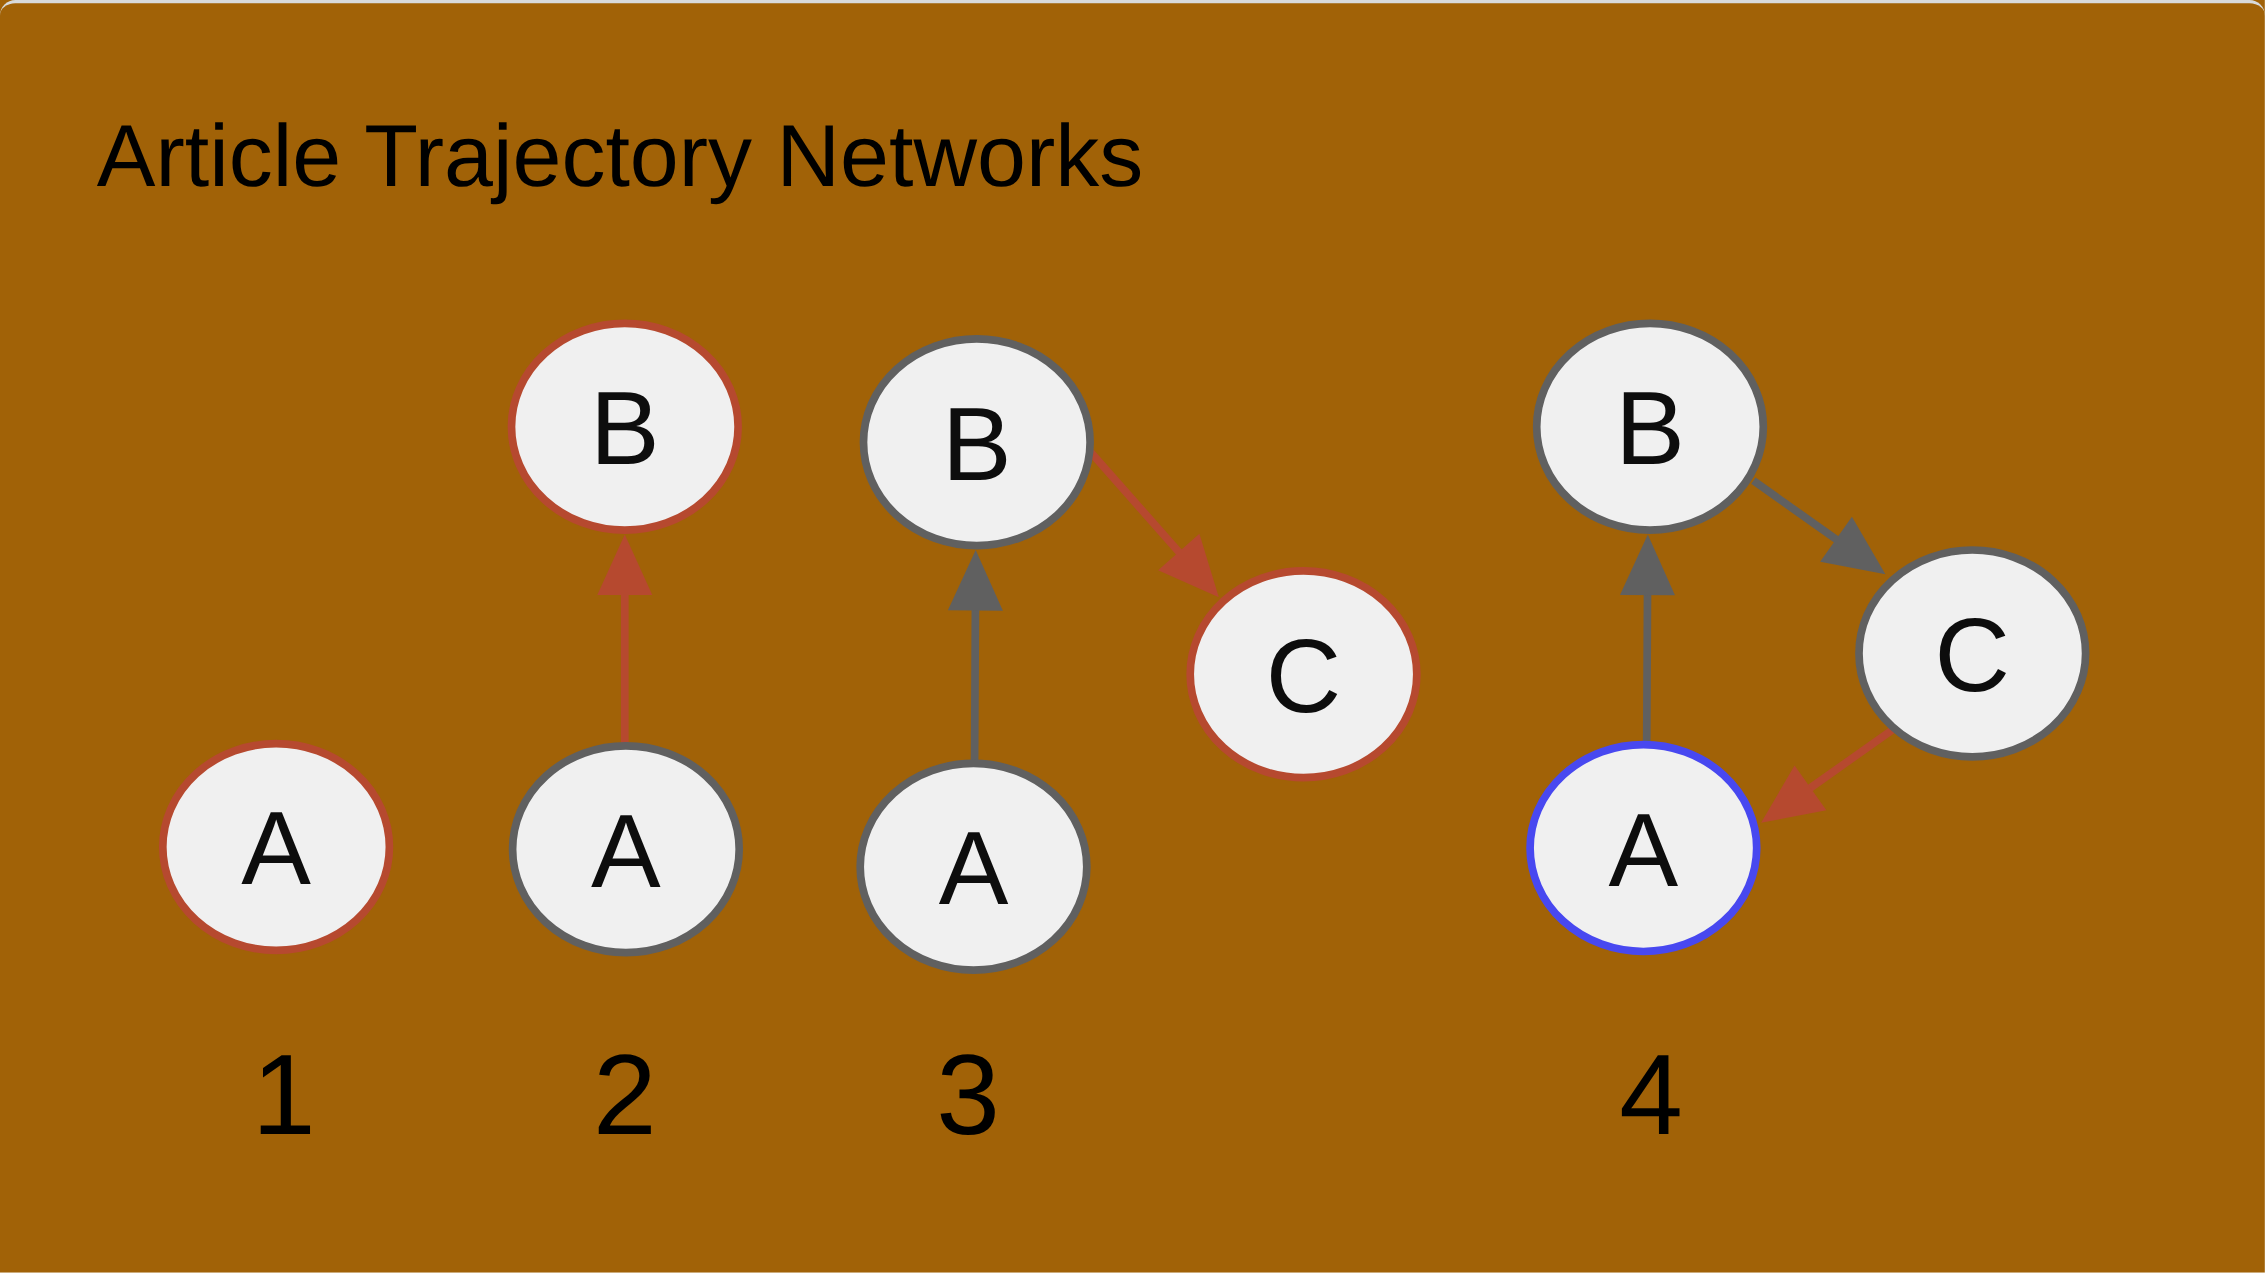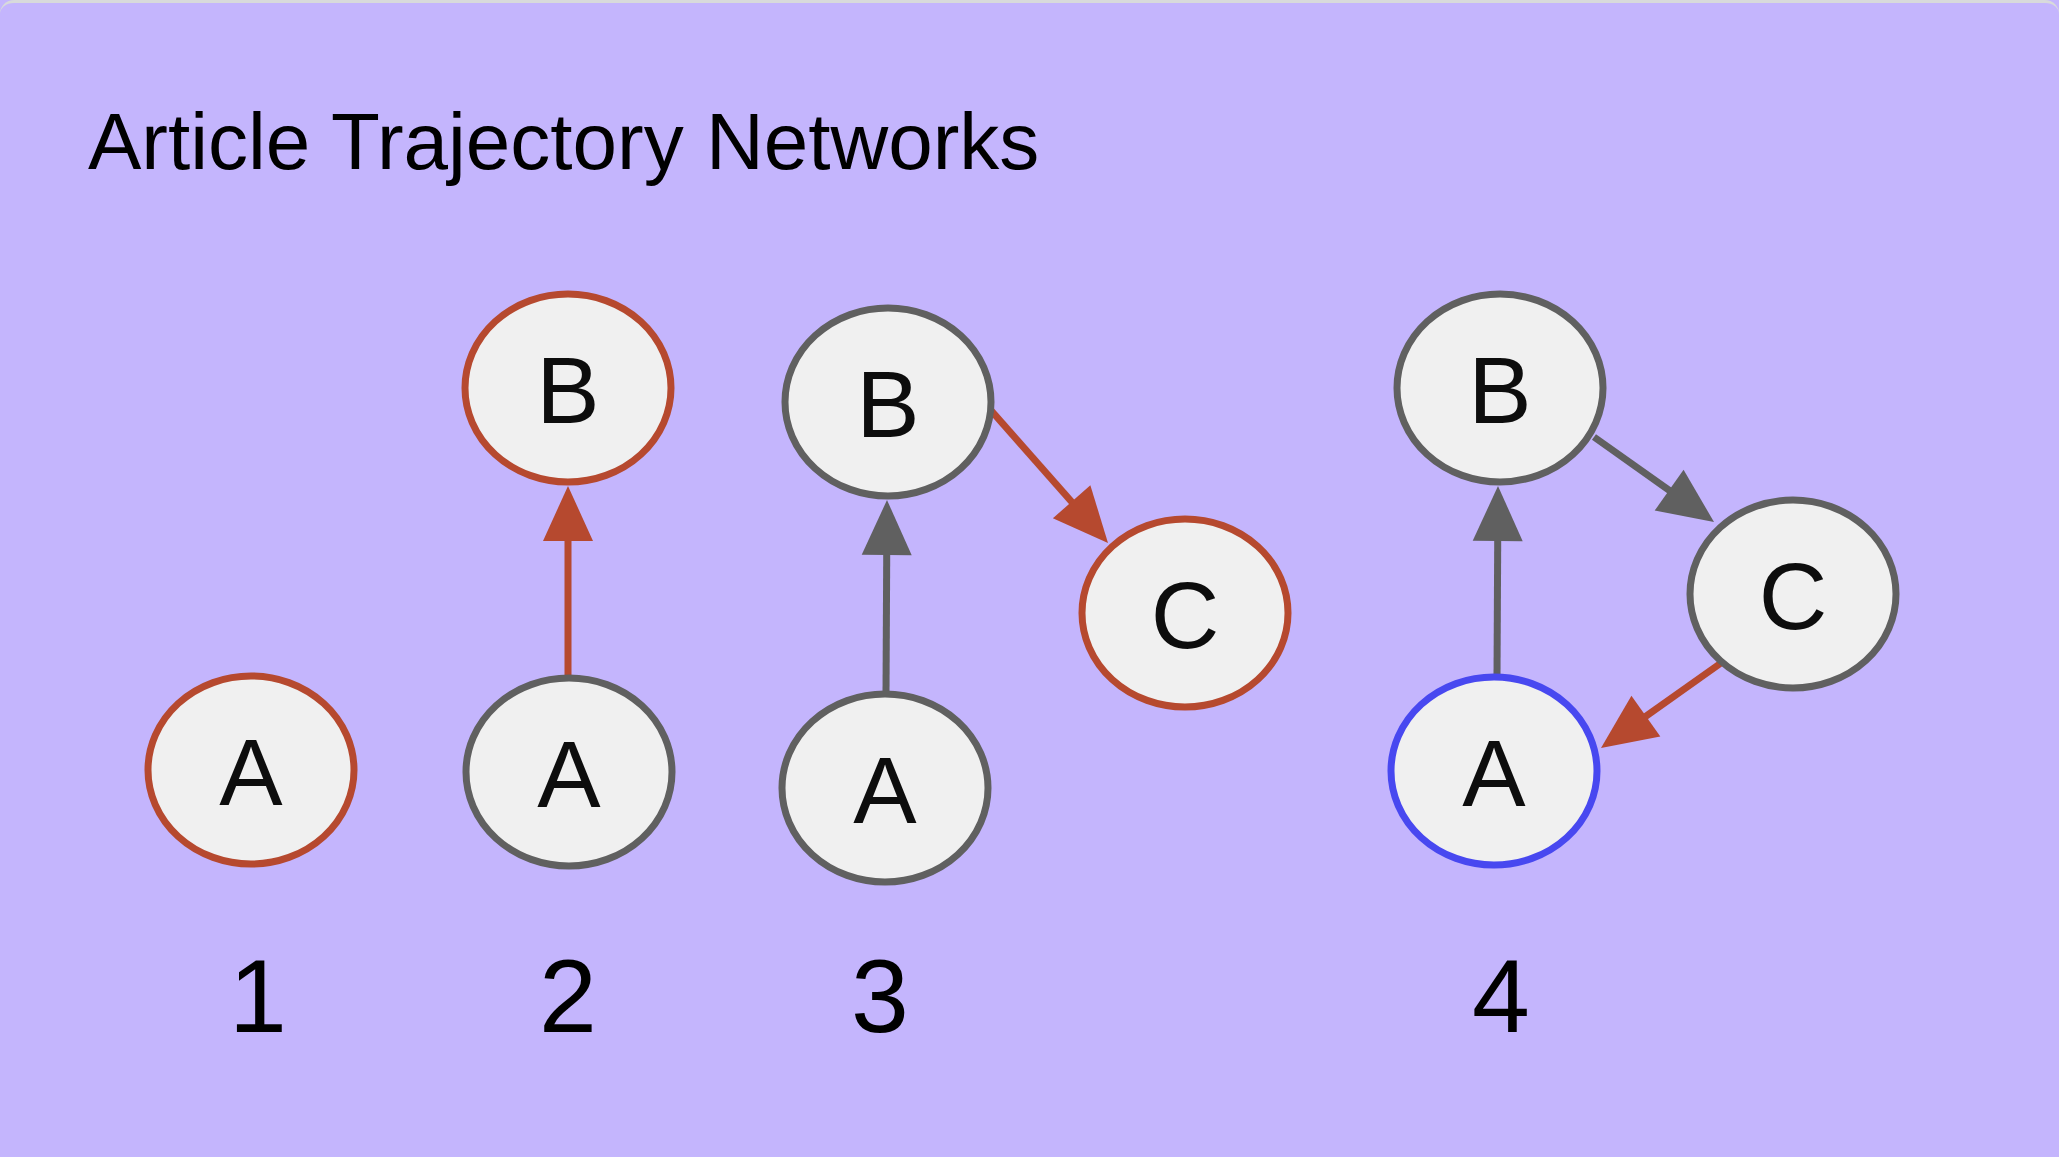--- a/index.html
+++ b/index.html
@@ -1,20 +1,20 @@
 <!DOCTYPE html>
 <html><head>
 <meta charset="utf-8">
 <style>
   html, body { margin: 0; padding: 0; background: #ffffff; }
   .stage {
     position: relative;
     width: 2059px;
     height: 1157px;
-    background: #c4b5fd;
+    background: #a16207;
     overflow: hidden;
     font-family: "Liberation Sans", sans-serif;
   }
   .slide-card {
     position: absolute;
     inset: 0;
     border-top: 3px solid #d8dadb;
     border-radius: 14px 14px 0 0;
   }
   .page-title {

